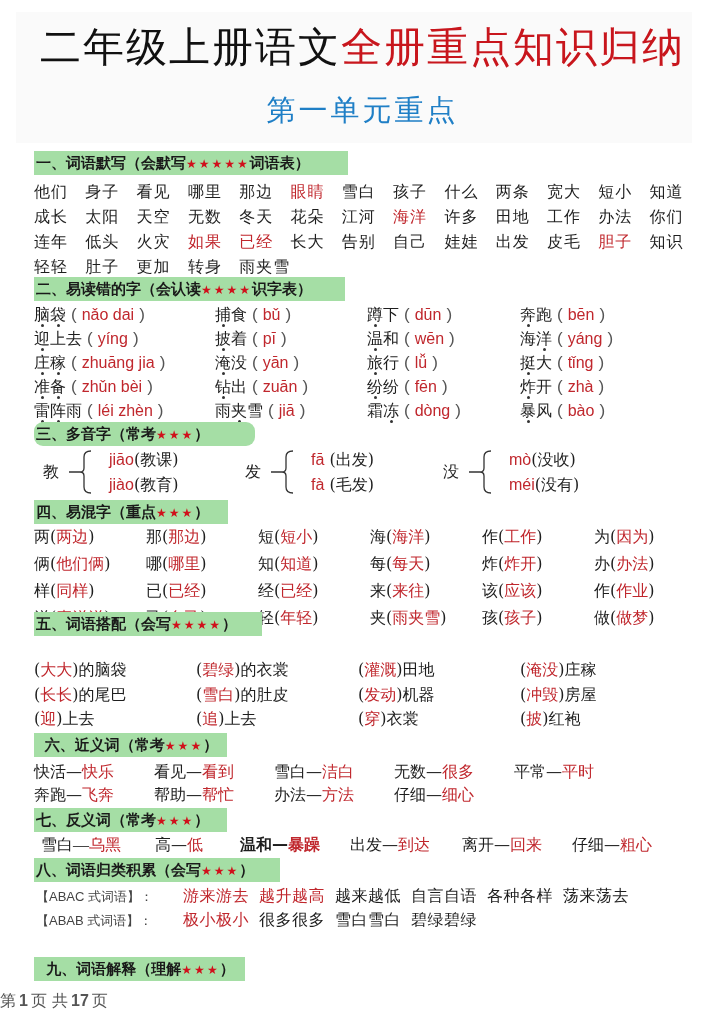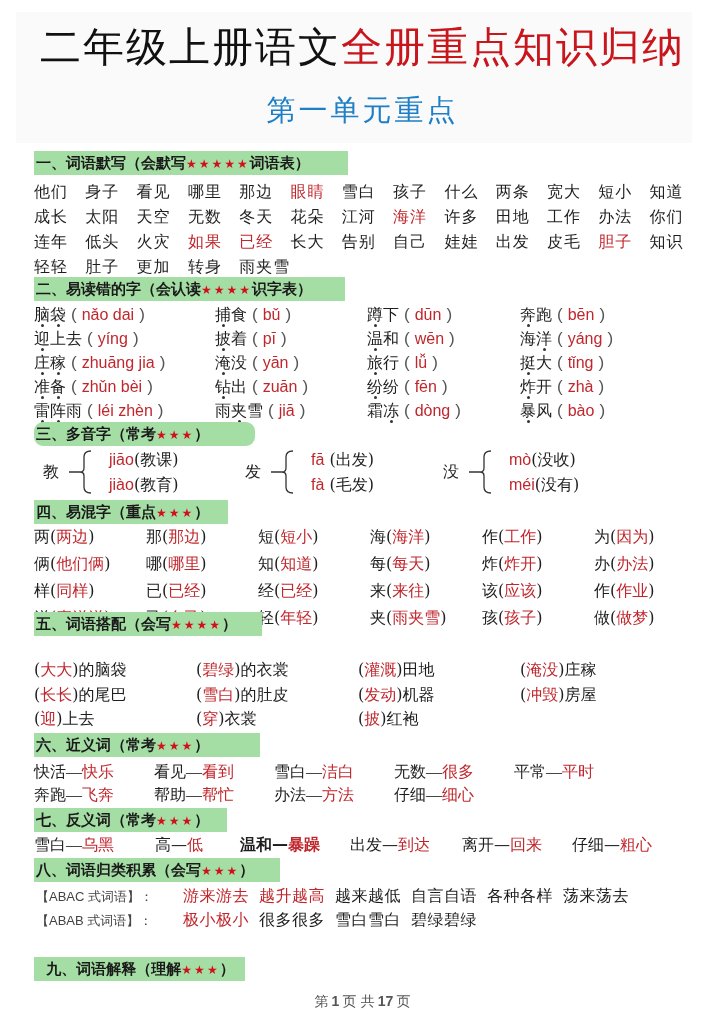--- a/index.html
+++ b/index.html
@@ -9,21 +9,21 @@
   .title{position:absolute;left:0;top:22px;width:725px;text-align:center;font-size:41px;line-height:50px;
          letter-spacing:2px;white-space:nowrap;color:#111;}
   .title .red{color:#c8161d;}
   .subtitle{position:absolute;left:0;top:90px;width:725px;text-align:center;font-size:29px;line-height:40px;
             color:#1f7fc6;letter-spacing:3px;}
 
   .hdr{position:absolute;left:34px;height:24px;background:#a5dea5;font-size:15px;font-weight:bold;
        line-height:24px;padding-left:2px;white-space:nowrap;color:#1a1a1a;box-sizing:border-box;overflow:hidden;}
   .hdr .stars{color:#d0101b;font-size:12px;letter-spacing:2px;font-weight:normal;}
   #h1{top:151px;width:314px;} #h2{top:277px;width:311px;} #h3{top:422px;width:221px;border-radius:9px;}
-  #h4{top:500px;width:194px;} #h5{top:612px;width:228px;} #h6{top:733px;width:226px;}
+  #h4{top:500px;width:194px;} #h5{top:612px;width:228px;} #h6{top:733px;width:193px;text-align:center;}
   #h7{top:808px;width:193px;} #h8{top:858px;width:246px;} #h9{top:957px;width:211px;text-align:center;}
 
   .red{color:#c0272d;}
   .body{position:absolute;left:34px;font-size:16px;white-space:nowrap;}
   .row{display:grid;}
 
   #s1{top:179px;} #s1 .row{grid-template-columns:repeat(13,51.3px);height:25px;line-height:25px;}
   #s1 .w{letter-spacing:1px;}
 
   #s2{top:303px;} #s2 .row{grid-template-columns:181px 152px 153px 150px;height:24px;line-height:24px;}
@@ -36,31 +36,31 @@
   #s3{top:447px;left:0;width:725px;height:50px;}
   .grp{position:absolute;top:0;height:50px;}
   .grp .ch{position:absolute;left:0;top:13px;line-height:24px;font-size:16px;}
   .grp svg{position:absolute;left:24px;top:2px;}
   .grp .lines{position:absolute;left:54px;top:0;}
   .grp .ln{height:25px;line-height:25px;white-space:pre;margin-left:12px;}
   .grp .py{font-size:16px;}
 
   #s4{top:523px;} #s4 .row{grid-template-columns:repeat(6,112px);height:27px;line-height:27px;}
   #s5{top:658px;} #s5 .row{grid-template-columns:repeat(4,162px);height:24.5px;line-height:24.5px;}
-  #s6{top:760px;font-family:Liberation Serif, serif;} #s6 .row{grid-template-columns:repeat(5,120px);height:23px;line-height:23px;}
+  #s6{top:760px;} #s6 .row{grid-template-columns:repeat(5,120px);height:23px;line-height:23px;}
   #s7{top:833px;height:24px;width:660px;}
   #s7 .it{position:absolute;top:0;line-height:24px;}
-  #s7 .it:nth-child(1){left:0;font-family:Liberation Serif, serif;} #s7 .it:nth-child(2){left:121px;} #s7 .it:nth-child(3){left:206px;font-weight:bold;}
+  #s7 .it:nth-child(1){left:7px;font-family:Liberation Serif, serif;} #s7 .it:nth-child(2){left:121px;} #s7 .it:nth-child(3){left:206px;font-weight:bold;}
   #s7 .it:nth-child(4){left:316px;} #s7 .it:nth-child(5){left:428px;} #s7 .it:nth-child(6){left:538px;}
 
   #s8{top:884px;left:36px;} #s8 .r8{height:24px;line-height:24px;}
   #s8 .lbl{display:inline-block;width:147px;color:#444;font-family:"Liberation Sans",sans-serif;font-size:13px;}
   #s8 .wd{margin-right:10px;letter-spacing:0.5px;}
 
-  .footer{position:absolute;left:0;top:993px;width:725px;text-align:center;font-size:14px;line-height:16px;color:#555;}
+  .footer{position:absolute;left:0;top:993px;width:725px;text-align:left;font-size:16px;line-height:16px;color:#555;}
   .footer b{font-family:"Liberation Sans",sans-serif;margin:0 3px;}
 </style>
 </head>
 <body>
 
 <div id="page">
   <div class="title-box"></div>
   <div class="title"><span>二年级上册语文</span><span class="red">全册重点知识归纳</span></div>
   <div class="subtitle">第一单元重点</div>
 
@@ -233,20 +233,21 @@
         <span class="cell"><span>(</span><span class="red">淹没</span><span>)</span><span>庄稼</span></span>
       </div>
       <div class="row">
         <span class="cell"><span>(</span><span class="red">长长</span><span>)</span><span>的尾巴</span></span>
         <span class="cell"><span>(</span><span class="red">雪白</span><span>)</span><span>的肚皮</span></span>
         <span class="cell"><span>(</span><span class="red">发动</span><span>)</span><span>机器</span></span>
         <span class="cell"><span>(</span><span class="red">冲毁</span><span>)</span><span>房屋</span></span>
       </div>
       <div class="row">
         <span class="cell"><span>(</span><span class="red">迎</span><span>)</span><span>上去</span></span>
+        <span class="cell"><span>(</span><span class="red">追</span><span>)</span><span>上去</span></span>
         <span class="cell"><span>(</span><span class="red">穿</span><span>)</span><span>衣裳</span></span>
         <span class="cell"><span>(</span><span class="red">披</span><span>)</span><span>红袍</span></span>
       </div>
     </div>
 
   <div class="hdr" id="h6"><span>六、近义词（常考</span><span class="stars">★★★</span><span>）</span></div>
   <div class="body" id="s6">
       <div class="row">
         <span class="cell"><span>快活</span><span>—</span><span class="red">快乐</span></span>
         <span class="cell"><span>看见</span><span>—</span><span class="red">看到</span></span>

